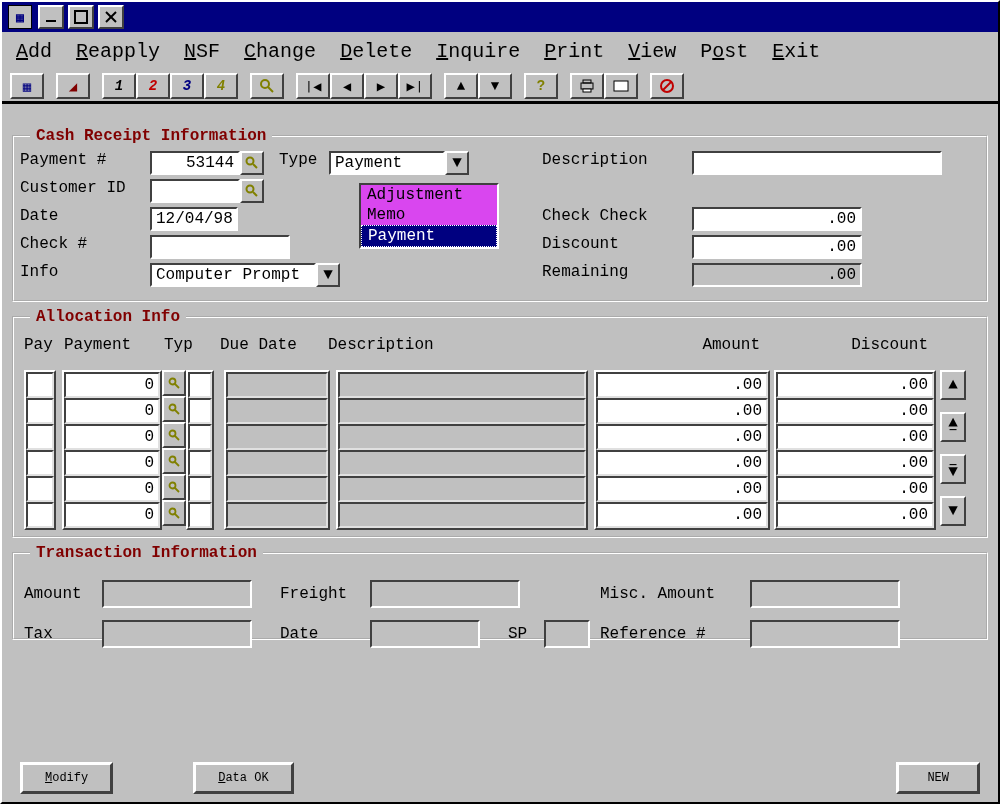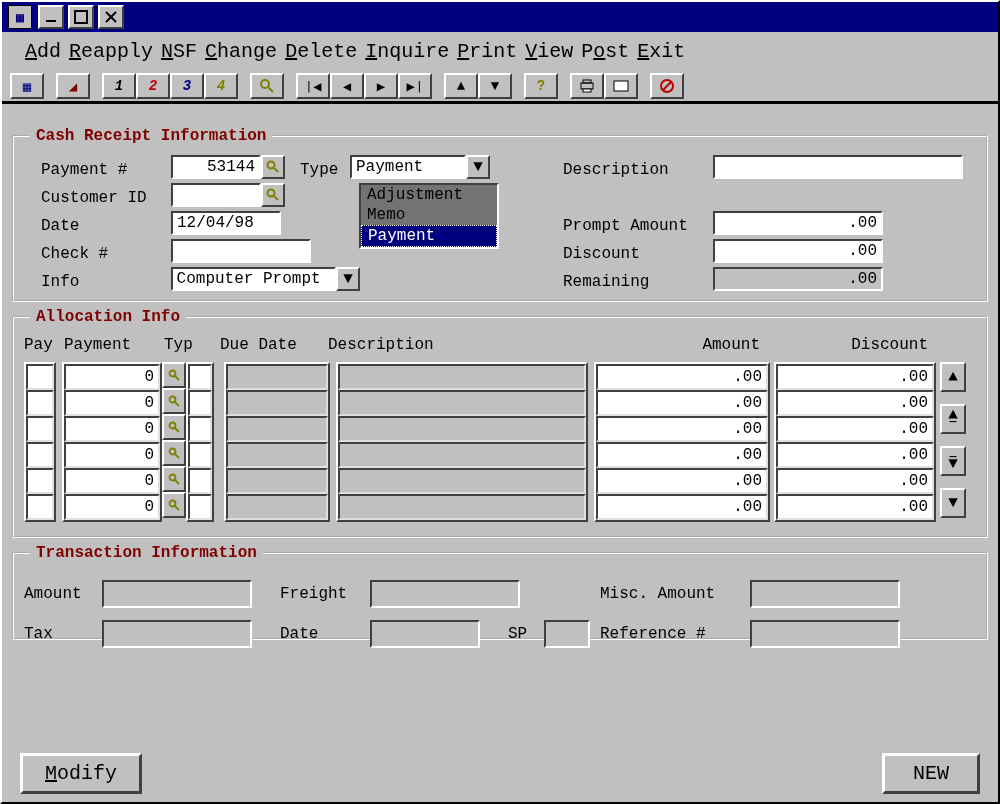--- a/index.html
+++ b/index.html
@@ -43,25 +43,24 @@
     width: 26px; height: 24px;
     background: #c0c0c0;
     border: 2px solid;
     border-color: #ffffff #404040 #404040 #ffffff;
     display: flex; align-items: center; justify-content: center;
     font-family: Arial; font-weight: bold;
     color:#000;
   }
   .menubar {
     display: flex;
-    gap: 8px;
+    gap: 24px;
     padding: 8px 14px;
     font-size: 20px;
     background: #c0c0c0;
-    margin-left: 9px;
   }
   .menubar span u { text-decoration: underline; }
   .toolbar {
     display: flex;
     gap: 0;
     padding: 2px 8px 2px 8px;
     border-bottom: 3px solid #000;
     background: #c0c0c0;
   }
   .tb-btn {
@@ -87,21 +86,21 @@
     border: 2px groove #ffffff;
   }
   legend {
     color: #800000;
     padding: 0 6px;
     font-family: "Courier New", monospace;
     font-weight: bold;
     font-size: 16px;
     margin-left: 6px;
   }
-  .row { display: flex; align-items: flex-end; height: 28px; margin-left: 21px; }
+  .row { display: flex; align-items: flex-start; height: 28px; }
   .lbl { font-family: "Courier New", monospace; }
   .txt {
     background: #ffffff;
     border: 2px solid;
     border-color: #404040 #ffffff #ffffff #404040;
     height: 24px;
     font-family: "Courier New", monospace;
     padding: 0 4px;
     text-align: right;
     display:flex; align-items:center; justify-content:flex-end;
@@ -115,39 +114,39 @@
     display:flex; align-items:center; justify-content:center;
   }
   .lookup { width: 24px; }
   .combo {
     display: flex;
   }
   .combo .txt { flex:1; }
   .combo .drop { width: 24px; }
   .dropdown-list {
     position: absolute;
-    background: #737373;
+    background: #d946ef;
     border: 2px solid;
     border-color: #404040 #ffffff #ffffff #404040;
     z-index: 10;
   }
   .dropdown-list .opt { padding: 1px 6px; font-family:"Courier New",monospace;}
   .dropdown-list .opt.sel { background: #000080; color: #ffffff; border:1px dotted #fff;}
 
   
   .cri { position: relative; height: 175px;}
   .cri .col1 { position:absolute; left:6px; top:6px; width:340px;}
   .cri .col2 { position:absolute; left:265px; top:6px;}
   .cri .col3 { position:absolute; left:528px; top:6px;}
   .cri .lbl1 { display:inline-block; width:130px;}
   .cri .lbl3 { display:inline-block; width:150px;}
 
   
   .alloc { height: 230px;}
-  .grid-head { display:flex; font-family:"Courier New",monospace; font-weight:normal; margin-bottom:8px;}
+  .grid-head { display:flex; font-family:"Courier New",monospace; font-weight:normal; margin-bottom:16px;}
   .grid-body { display:flex; }
   .col { display:flex; flex-direction:column; }
   .cell {
     background:#ffffff;
     border:2px solid;
     border-color:#404040 #e0e0e0 #e0e0e0 #404040;
     height:26px;
     font-family:"Courier New",monospace;
     display:flex; align-items:center; justify-content:flex-end;
     padding:0 4px;
@@ -174,21 +173,21 @@
     background: #c0c0c0;
     display:inline-block;
   }
 
   .bottom-buttons { display:flex; padding: 8px 18px; gap: 80px; align-items:center;}
   .push-btn {
     background:#c0c0c0;
     border:3px solid; border-color:#ffffff #404040 #404040 #ffffff;
     padding: 6px 22px;
     font-family:"Courier New",monospace;
-    font-size:20px;
+    font-size:12px;
   }
   .push-btn u { text-decoration: underline;}
 
   svg { display:block;}
 </style>
 </head>
 <body>
 
 <div class="window">
 
@@ -303,21 +302,21 @@
           <span class="txt left" style="width:90px;"></span>
           <span class="btn lookup">
               <svg width="14" height="14">
                 <circle cx="5" cy="5" r="3.5" fill="none" stroke="#808000" stroke-width="2"></circle>
                 <line x1="8" y1="8" x2="12" y2="12" stroke="#808000" stroke-width="2"></line>
               </svg>
             </span>
         </div>
         <div class="row">
           <span class="lbl lbl1">Date</span>
-          <span class="txt left" style="width:110px;">12/04/98</span>
+          <span class="txt left" style="width:88px;">12/04/98</span>
         </div>
         <div class="row">
           <span class="lbl lbl1">Check #</span>
           <span class="txt left" style="width:140px;"></span>
         </div>
         <div class="row">
           <span class="lbl lbl1">Info</span>
           <span class="combo" style="width:190px;">
             <span class="txt left">Computer Prompt</span>
             <span class="btn drop">▼</span>
@@ -339,21 +338,21 @@
           <div class="opt sel">Payment</div>
         </div>
       </div>
       <div class="col3">
         <div class="row">
           <span class="lbl lbl3">Description</span>
           <span class="txt left" style="width:250px;"></span>
         </div>
         <div style="height:28px;"></div>
         <div class="row">
-          <span class="lbl lbl3">Prompt Amount</span>
+          <span class="lbl lbl3">Check Check</span>
           <span class="txt" style="width:170px;">.00</span>
         </div>
         <div class="row">
           <span class="lbl lbl3">Discount</span>
           <span class="txt" style="width:170px;">.00</span>
         </div>
         <div class="row">
           <span class="lbl lbl3">Remaining</span>
           <span class="txt" style="width:170px;background:#c0c0c0;">.00</span>
         </div>
@@ -511,17 +510,18 @@
         <span style="width:10px;"></span>
         <span class="lbl" style="width:150px;">Reference #</span>
         <span class="sunken" style="width:150px;"></span>
       </div>
     </fieldset>
 
   </div>
 
   <div class="bottom-buttons">
     <button class="push-btn"><u>M</u>odify</button>
+    <button class="push-btn"><u>D</u>ata OK</button>
     <div style="flex:1;"></div>
     <button class="push-btn" style="padding:6px 28px;">NEW</button>
   </div>
 
 </div>
 
 </body></html>

